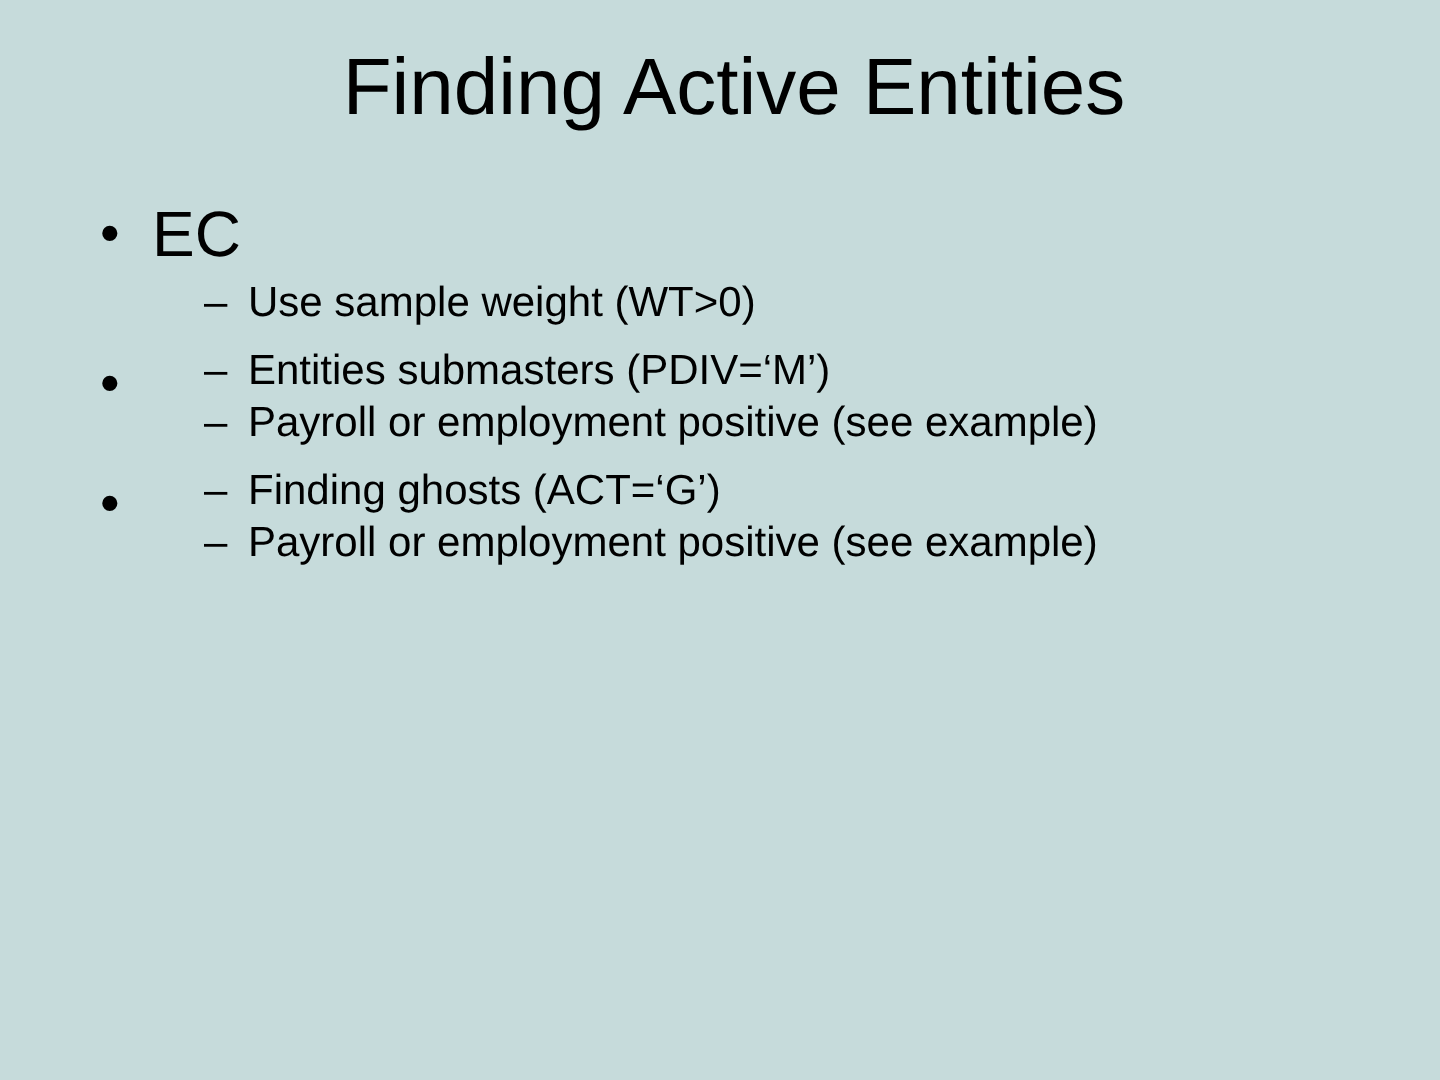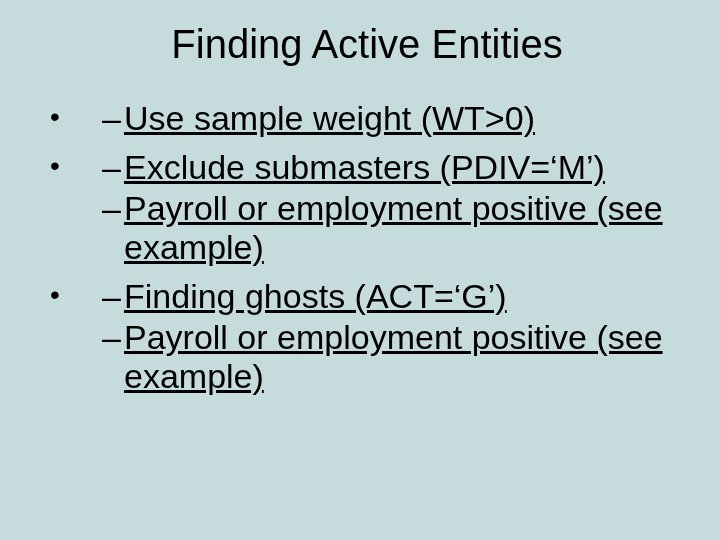--- a/index.html
+++ b/index.html
@@ -41,48 +41,48 @@
     top: 0;
     font-size: 28px;
     line-height: 36px;
   }
   ul.level2 {
     list-style: none;
     margin: 4px 0 10px 0;
     padding: 0 0 0 26px;
   }
   ul.level2 > li {
-    font-size: 34px;
+    font-size: 21px;
     margin: 2px 0;
     position: relative;
     padding-left: 22px;
-    text-decoration: underline;
   }
   ul.level2 > li::before {
     content: "–";
     position: absolute;
     left: 0;
     top: 0;
   }
 </style>
 </head>
 <body>
 
 <div class="slide">
   <h1 class="title">Finding Active Entities</h1>
 
   <ul class="level1">
     <li>
+      <span>EC</span>
       <ul class="level2">
         <li>Use sample weight (WT&gt;0)</li>
       </ul>
     </li>
     <li>
       <ul class="level2">
-        <li>Exclude submasters (PDIV=‘M’)</li>
+        <li>Entities submasters (PDIV=‘M’)</li>
         <li>Payroll or employment positive (see example)</li>
       </ul>
     </li>
     <li>
       <ul class="level2">
         <li>Finding ghosts (ACT=‘G’)</li>
         <li>Payroll or employment positive (see example)</li>
       </ul>
     </li>
   </ul>

